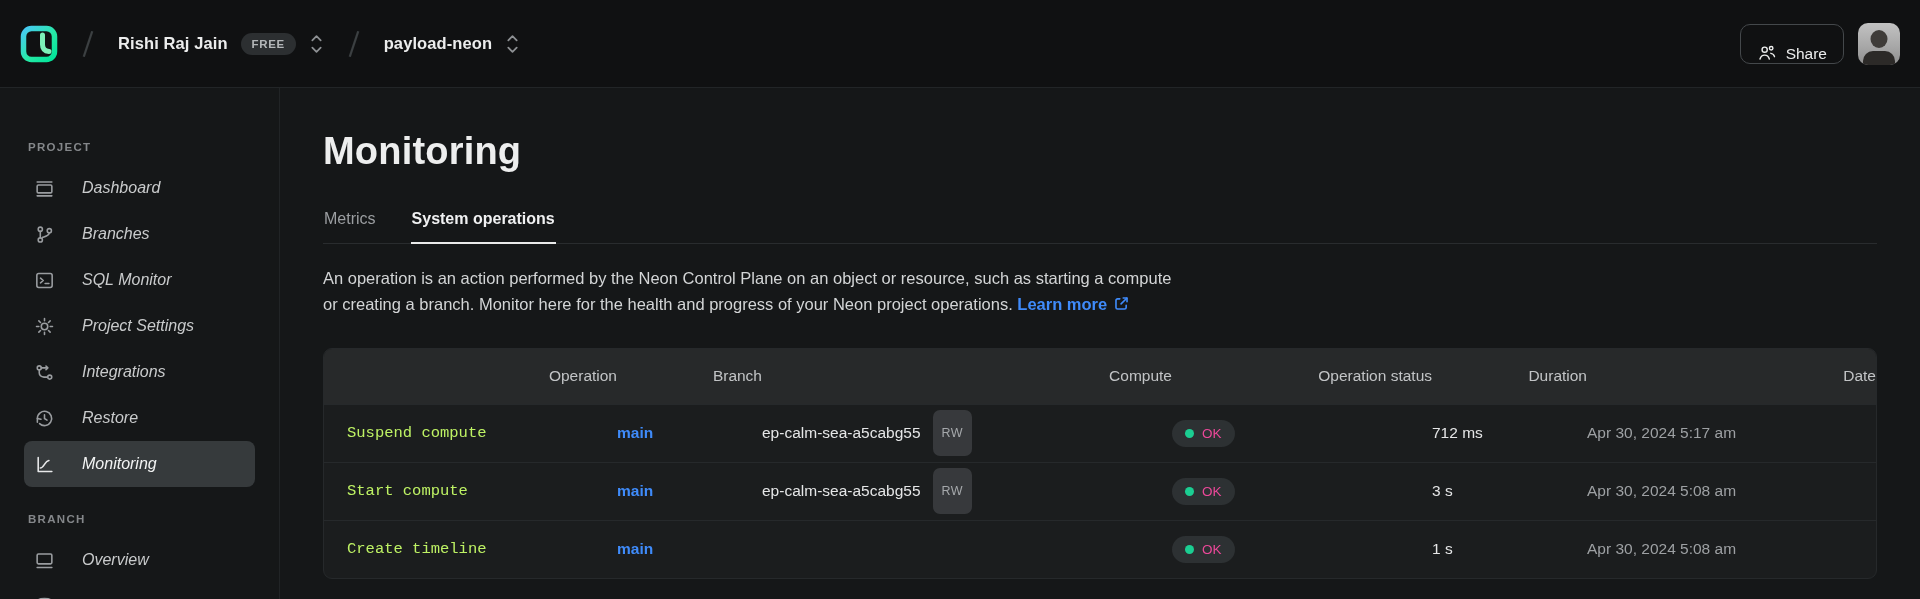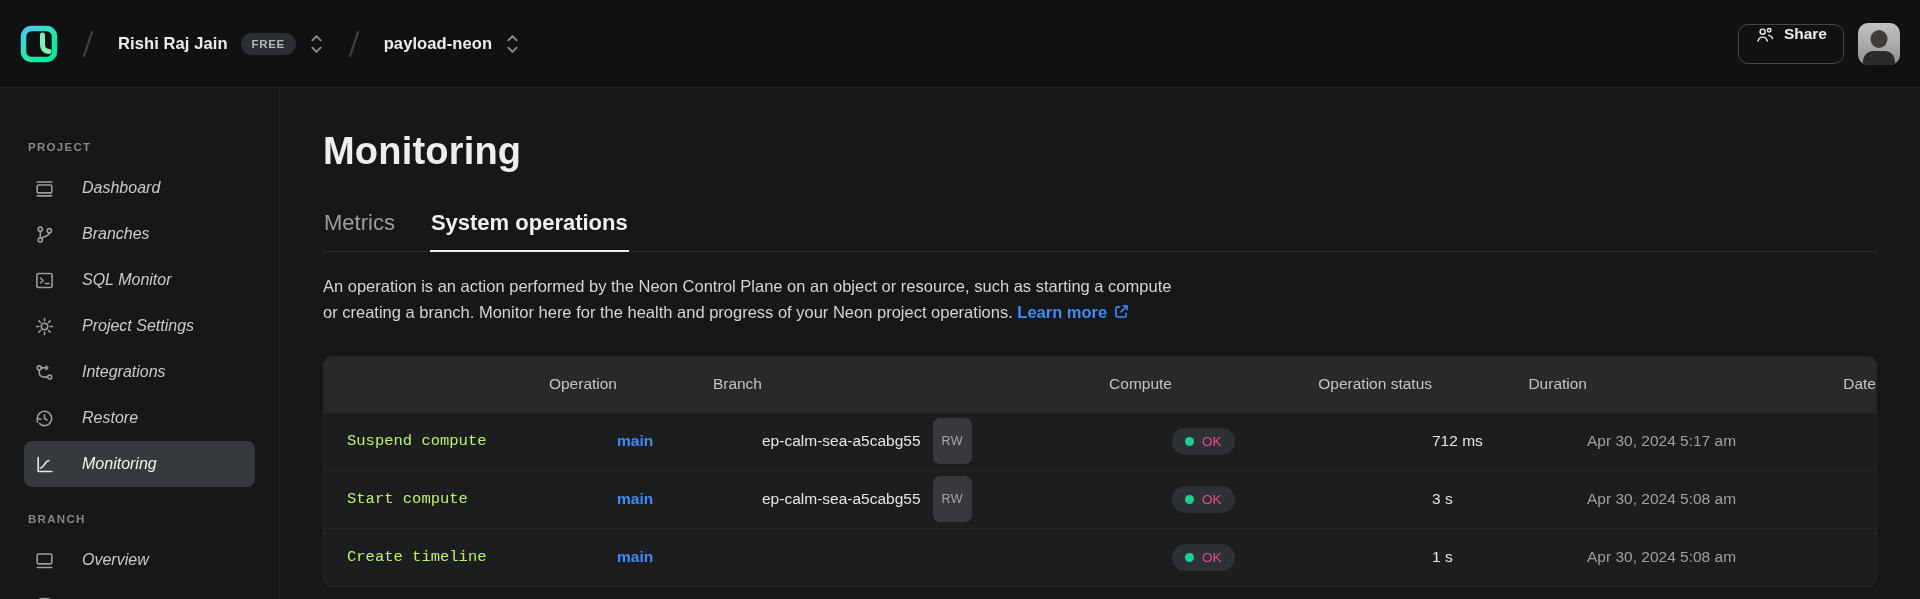--- a/index.html
+++ b/index.html
@@ -19,23 +19,23 @@
   .slash { width:34px; height:34px; color:#3c4042; }
   .crumb-name { font-size:16.5px; font-weight:700; color:#eceded; letter-spacing:.1px; }
   .badge-free {
     background:#2c2f31; color:#b4b7b9; font-size:11.5px; font-weight:700;
     letter-spacing:.6px; padding:5px 11px; border-radius:999px;
   }
   .chev-updown { width:15px; height:26px; color:#8d9093; cursor:pointer; }
   .tb-spacer { flex:1; }
   .tb-right { display:flex; align-items:center; gap:14px; }
   .share-btn {
-    display:flex; align-items:flex-start; gap:9px; height:40px; padding:0 16px;
+    display:flex; align-items:flex-end; gap:9px; height:40px; padding:0 16px;
     background:transparent; border:1px solid #44484b; border-radius:10px;
-    color:#eceded; font-size:15.5px; font-weight:700; cursor:pointer;
+    color:#eceded; font-size:15.5px; font-weight:400; cursor:pointer;
     font-family:"Liberation Sans", sans-serif;
   }
   .share-btn svg { width:20px; height:20px; }
   .avatar {
     width:42px; height:42px; border-radius:10px; overflow:hidden; position:relative;
     background:linear-gradient(180deg,#c2c2c2 0%,#a8a8a8 55%,#8f8f8f 100%); cursor:pointer;
   }
   .avatar::before { 
     content:""; position:absolute; left:50%; top:7px; transform:translateX(-50%);
     width:17px; height:18px; border-radius:50%; background:#3f3c39;
@@ -60,21 +60,21 @@
     border-radius:8px; color:#c9cbcc; font-size:16px; cursor:pointer;font-style:italic;
   }
   .nav-item svg { width:21px; height:21px; color:#9a9da0; flex:none; }
   .nav-item.active { background:#363a3c; color:#f2f3f3; }
   .nav-item.active svg { color:#e8e9ea; }
   
   .main { flex:1; padding:42px 43px 0 43px; overflow:hidden; }
   .page-title { font-size:38px; font-weight:700; color:#edeeee; letter-spacing:.2px; }
   .tabs { display:flex; gap:34px; margin-top:37px; border-bottom:1px solid #292c2e; }
   .tab {
-    font-size:22px; color:#9b9ea1; padding:0 1px 14px 1px; cursor:pointer;
+    font-size:16px; color:#9b9ea1; padding:0 1px 14px 1px; cursor:pointer;
     border-bottom:2.5px solid transparent; margin-bottom:-1.5px;
   }
   .tab.active { color:#f0f1f2; font-weight:600; border-bottom-color:#e9eaea; }
   .desc { margin-top:21px; font-size:16.5px; line-height:26px; color:#d3d5d6; }
   .learn-more {
     color:#3f8bfa; font-weight:700; text-decoration:none; cursor:pointer;
     display:inline-flex; align-items:center; gap:6px;
   }
   .learn-more svg { width:17px; height:17px; }
   

